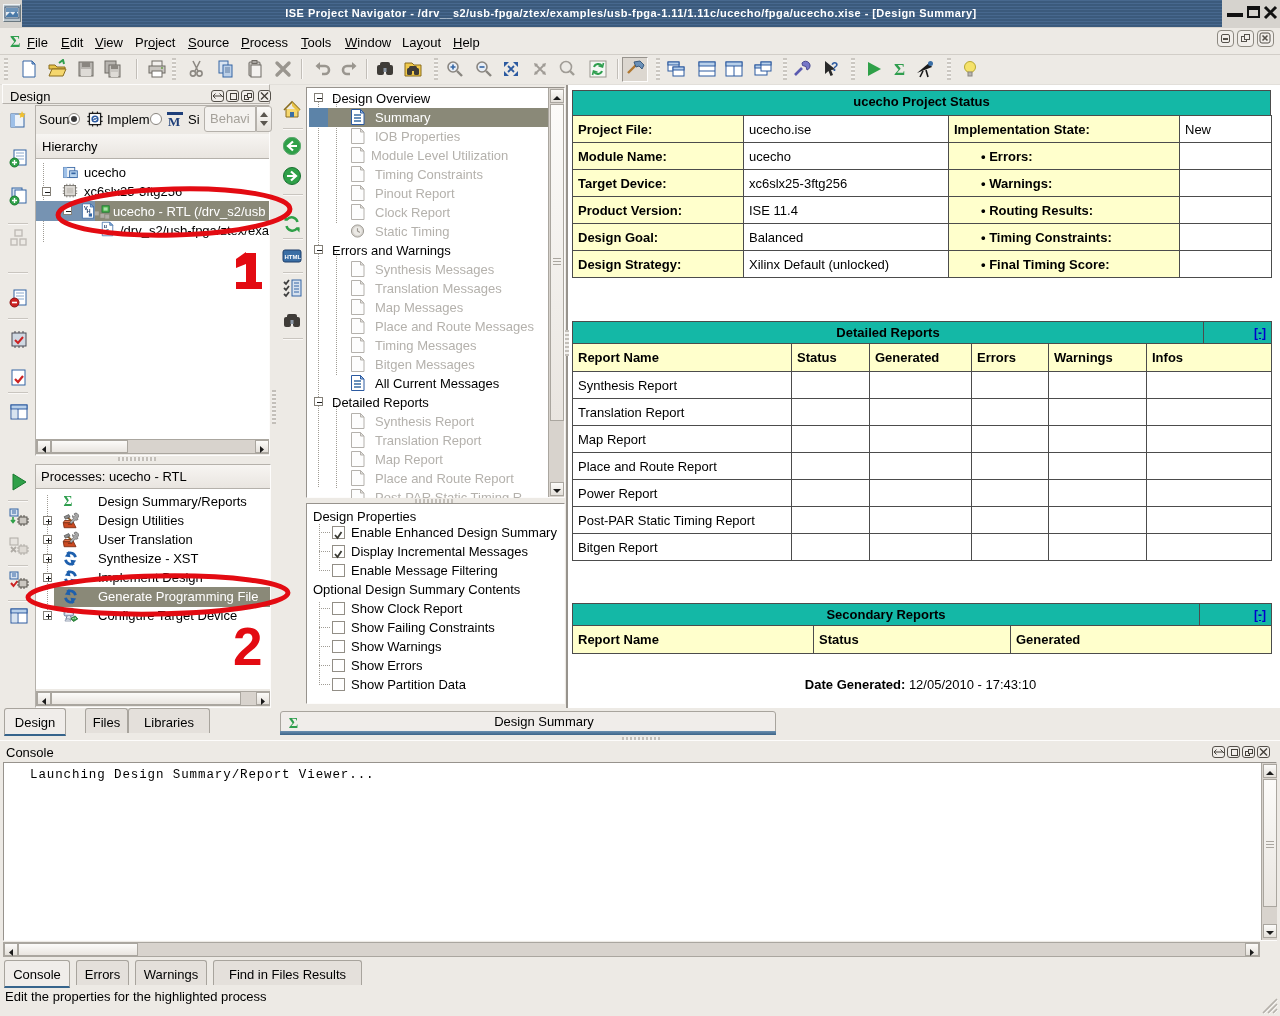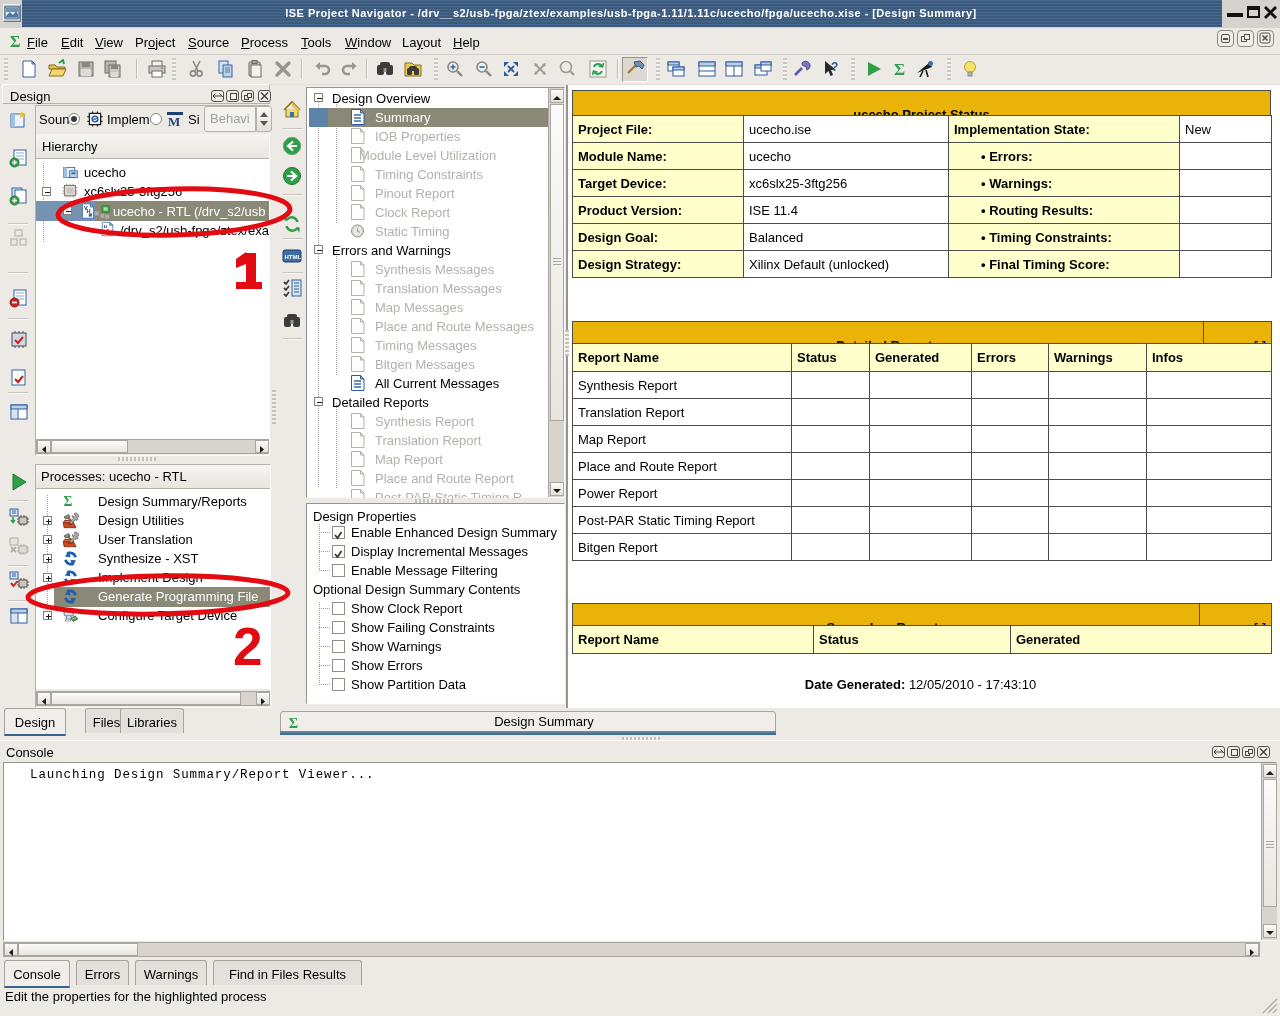--- a/index.html
+++ b/index.html
@@ -580,21 +580,21 @@
  </div>
 </div>
 
 <style>
 .tab{position:absolute;top:0;height:25px;background:#e4e0db;border:1px solid #a8a49d;border-bottom:none;border-radius:3px 3px 0 0;font-size:13px;text-align:center;padding-top:6px}
 .tab.active{background:#f0edea;border-bottom:2px solid #36648c;height:28px}
 </style>
 <div id="left-tabs" class="abs" style="left:0;top:708px;width:276px;height:32px">
  <div class="tab active" style="left:4px;width:62px">Design</div>
  <div class="tab" style="left:85px;width:43px">Files</div>
- <div class="tab" style="left:120px;width:64px">Libraries</div>
+ <div class="tab" style="left:128px;width:82px">Libraries</div>
 </div>
 
 <svg class="abs" style="left:0;top:0;width:1280px;height:1016px;pointer-events:none;z-index:50" viewBox="0 0 1280 1016">
  <ellipse cx="174" cy="212" rx="116" ry="23" fill="none" stroke="#e30b12" stroke-width="5" transform="rotate(-1.5 174 212)"></ellipse>
  <ellipse cx="158" cy="595" rx="130" ry="19" fill="none" stroke="#e30b12" stroke-width="5" transform="rotate(-1 158 595)"></ellipse>
  <g fill="#e30b12">
   <rect x="246" y="253" width="10" height="31"></rect>
   <rect x="236" y="282" width="26" height="7"></rect>
   <path d="M236 259 L246 252 L246 264 L236 268 z"></path>
  </g>
@@ -685,21 +685,21 @@
         <path d="M1.5 .5 h9 l3.5 3.5 v11.5 h-12.5 z" fill="#fdfdfd" stroke="#b4b1ac"></path>
         <path d="M10.5 .5 l3.5 3.5 h-3.5 z" fill="#e4e2de" stroke="#b4b1ac"></path>
       </svg>
       <span class="abs grey" style="left:68px;top:2px">IOB Properties</span>
     </div>
  <div class="mrow" style="top:58px">
       <svg class="docg" style="left:43px" viewBox="0 0 15 16">
         <path d="M1.5 .5 h9 l3.5 3.5 v11.5 h-12.5 z" fill="#fdfdfd" stroke="#b4b1ac"></path>
         <path d="M10.5 .5 l3.5 3.5 h-3.5 z" fill="#e4e2de" stroke="#b4b1ac"></path>
       </svg>
-      <span class="abs grey" style="left:52px;top:2px">Module Level Utilization</span>
+      <span class="abs grey" style="left:64px;top:2px">Module Level Utilization</span>
     </div>
  <div class="mrow" style="top:77px">
       <svg class="docg" style="left:43px" viewBox="0 0 15 16">
         <path d="M1.5 .5 h9 l3.5 3.5 v11.5 h-12.5 z" fill="#fdfdfd" stroke="#b4b1ac"></path>
         <path d="M10.5 .5 l3.5 3.5 h-3.5 z" fill="#e4e2de" stroke="#b4b1ac"></path>
       </svg>
       <span class="abs grey" style="left:68px;top:2px">Timing Constraints</span>
     </div>
  <div class="mrow" style="top:96px">
       <svg class="docg" style="left:43px" viewBox="0 0 15 16">
@@ -875,21 +875,21 @@
       <text x="2" y="16" font-size="17" font-weight="bold" fill="#2f9e4e" font-family="Liberation Serif">Σ</text>
     </svg>
  <span class="abs" style="left:16px;top:6px;width:504px;text-align:center;font-size:13px">Design Summary</span>
  <div class="abs" style="left:4px;top:23px;width:496px;height:4px;background:linear-gradient(#6b8faf,#3d6488)"></div>
 </div>
 
 <style>
 .stbl{position:absolute;border-collapse:collapse;table-layout:fixed;width:699px}
 .stbl td{border:1px solid #4c4c4c;padding:0 5px;background:#fff;font-size:13px;overflow:hidden}
 .stbl td.y{background:#ffffcc;font-weight:bold}
-.stbl td.b{background:#eab308;font-weight:bold;text-align:center;vertical-align:top;padding-top:16px}
+.stbl td.b{background:#14b8a6;font-weight:bold;text-align:center;vertical-align:top;padding-top:3px}
 .lnk{color:#0000cc;text-decoration:underline;font-weight:bold;font-size:12px}
 </style>
 <div id="summary" class="abs white" style="left:566px;top:85px;width:714px;height:623px;border-left:2px solid #97938d">
  <table class="stbl" style="left:4px;top:5px">
   <tbody>
         <tr style="height:25px">
           <td class="b">ucecho Project Status</td>
         </tr>
  </tbody>
     </table>

